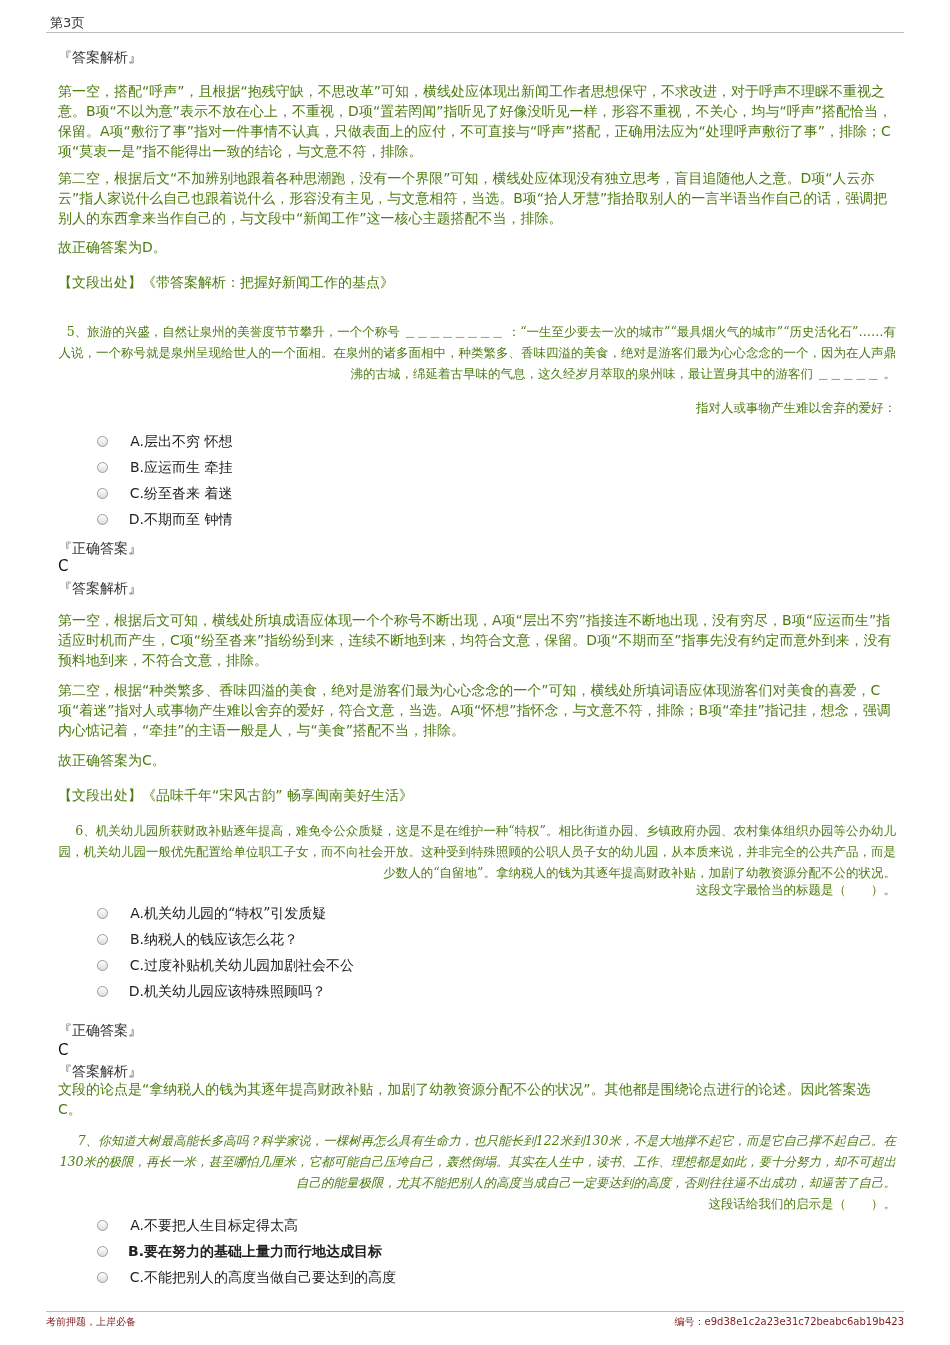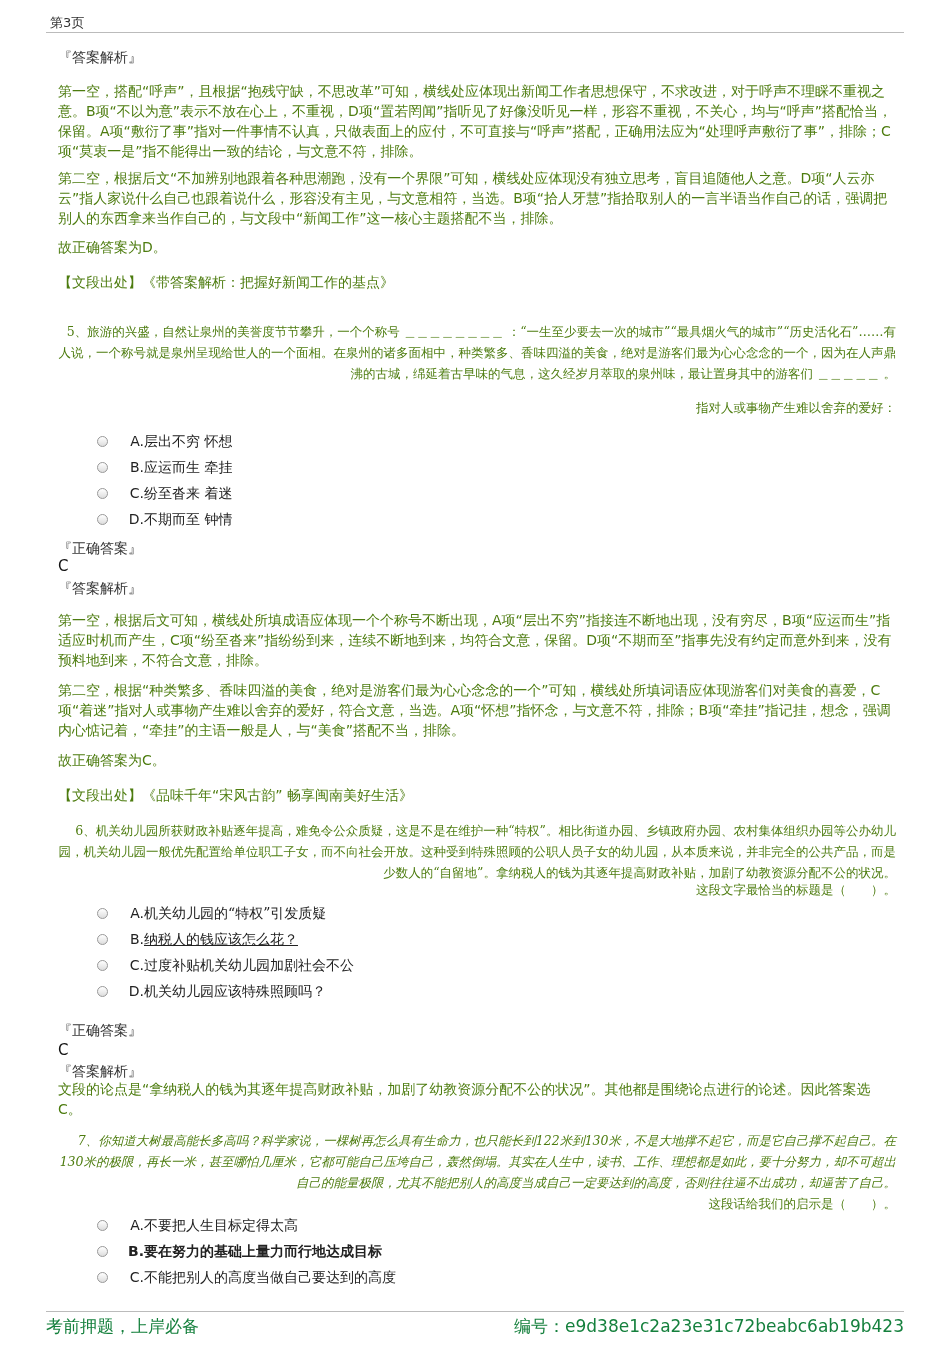--- a/index.html
+++ b/index.html
@@ -3,21 +3,21 @@
 <meta charset="utf-8">
 <style>
   html, body { margin: 0; padding: 0; background: #ffffff; }
   body { width: 950px; height: 1345px; position: relative; overflow: hidden;
          font-family: "DejaVu Sans", "Liberation Sans", sans-serif; color: #222; }
   .header { position: absolute; left: 46px; right: 46px; top: 12px; height: 20px;
             border-bottom: 1px solid #bbb; font-size: 13px; color: #333; }
   .header .left { position: absolute; left: 4px; top: 2px; }
   .header .right { position: absolute; right: 0; top: 2px; }
   .footer { position: absolute; left: 46px; right: 46px; top: 1311px; height: 22px;
-            border-top: 1px solid #bbb; font-size: 17px; color: #15803d; }
+            border-top: 1px solid #bbb; font-size: 10px; color: #7f1d1d; }
   .footer .left { position: absolute; left: 0; top: 3px; }
   .footer .right { position: absolute; right: 0; top: 3px; }
   .blk { position: absolute; left: 58px; width: 835px; font-size: 14px; line-height: 20px; color: #4d7c0f; }
   .serif { font-family: "DejaVu Serif", "Liberation Serif", serif; }
   .small { font-size: 12.5px; line-height: 21px; left: 56px; width: 840px; text-align: right; }
   .opt { position: absolute; left: 97px; font-size: 14px; height: 22px; line-height: 22px; white-space: nowrap; text-align: right; }
   .radio { display: inline-block; width: 9px; height: 9px; border-radius: 50%;
            border: 1px solid #999; background: linear-gradient(#fff, #ddd); vertical-align: -1px; margin-right: 8px; }
   .opt .letter { display: inline-block; width: 28px; }
   .lbl { position: absolute; left: 58px; font-size: 14px; line-height: 18px; color: #333; }
@@ -59,21 +59,21 @@
 <div class="blk" style="top:680px;">第二空，根据“种类繁多、香味四溢的美食，绝对是游客们最为心心念念的一个”可知，横线处所填词语应体现游客们对美食的喜爱，C项“着迷”指对人或事物产生难以舍弃的爱好，符合文意，当选。A项“怀想”指怀念，与文意不符，排除；B项“牵挂”指记挂，想念，强调内心惦记着，“牵挂”的主语一般是人，与“美食”搭配不当，排除。</div>
 <div class="blk" style="top:750px;">故正确答案为C。</div>
 <div class="blk" style="top:785px;">【文段出处】《品味千年“宋风古韵” 畅享闽南美好生活》</div>
 
 <div class="blk small serif" style="top:820px;">6、机关幼儿园所获财政补贴逐年提高，难免令公众质疑，这是不是在维护一种“特权”。相比街道办园、乡镇政府办园、农村集体组织办园等公办幼儿园，机关幼儿园一般优先配置给单位职工子女，而不向社会开放。这种受到特殊照顾的公职人员子女的幼儿园，从本质来说，并非完全的公共产品，而是少数人的“自留地”。拿纳税人的钱为其逐年提高财政补贴，加剧了幼教资源分配不公的状况。</div>
 <div class="blk small serif" style="top:879px;">这段文字最恰当的标题是（　　）。</div>
 
 <div class="opt" style="top:902px;">
   <span class="radio"></span><span class="letter">A.</span><span class="serif">机关幼儿园的“特权”引发质疑</span>
 </div>
-<div class="opt" style="top:928px;text-decoration:underline;">
+<div class="opt" style="top:928px;">
   <span class="radio"></span><span class="letter">B.</span><span class="serif">纳税人的钱应该怎么花？</span>
 </div>
 <div class="opt" style="top:954px;">
   <span class="radio"></span><span class="letter">C.</span><span class="serif">过度补贴机关幼儿园加剧社会不公</span>
 </div>
 <div class="opt" style="top:980px;">
   <span class="radio"></span><span class="letter">D.</span><span class="serif">机关幼儿园应该特殊照顾吗？</span>
 </div>
 
 <div class="lbl" style="top:1021px;">『正确答案』</div>

